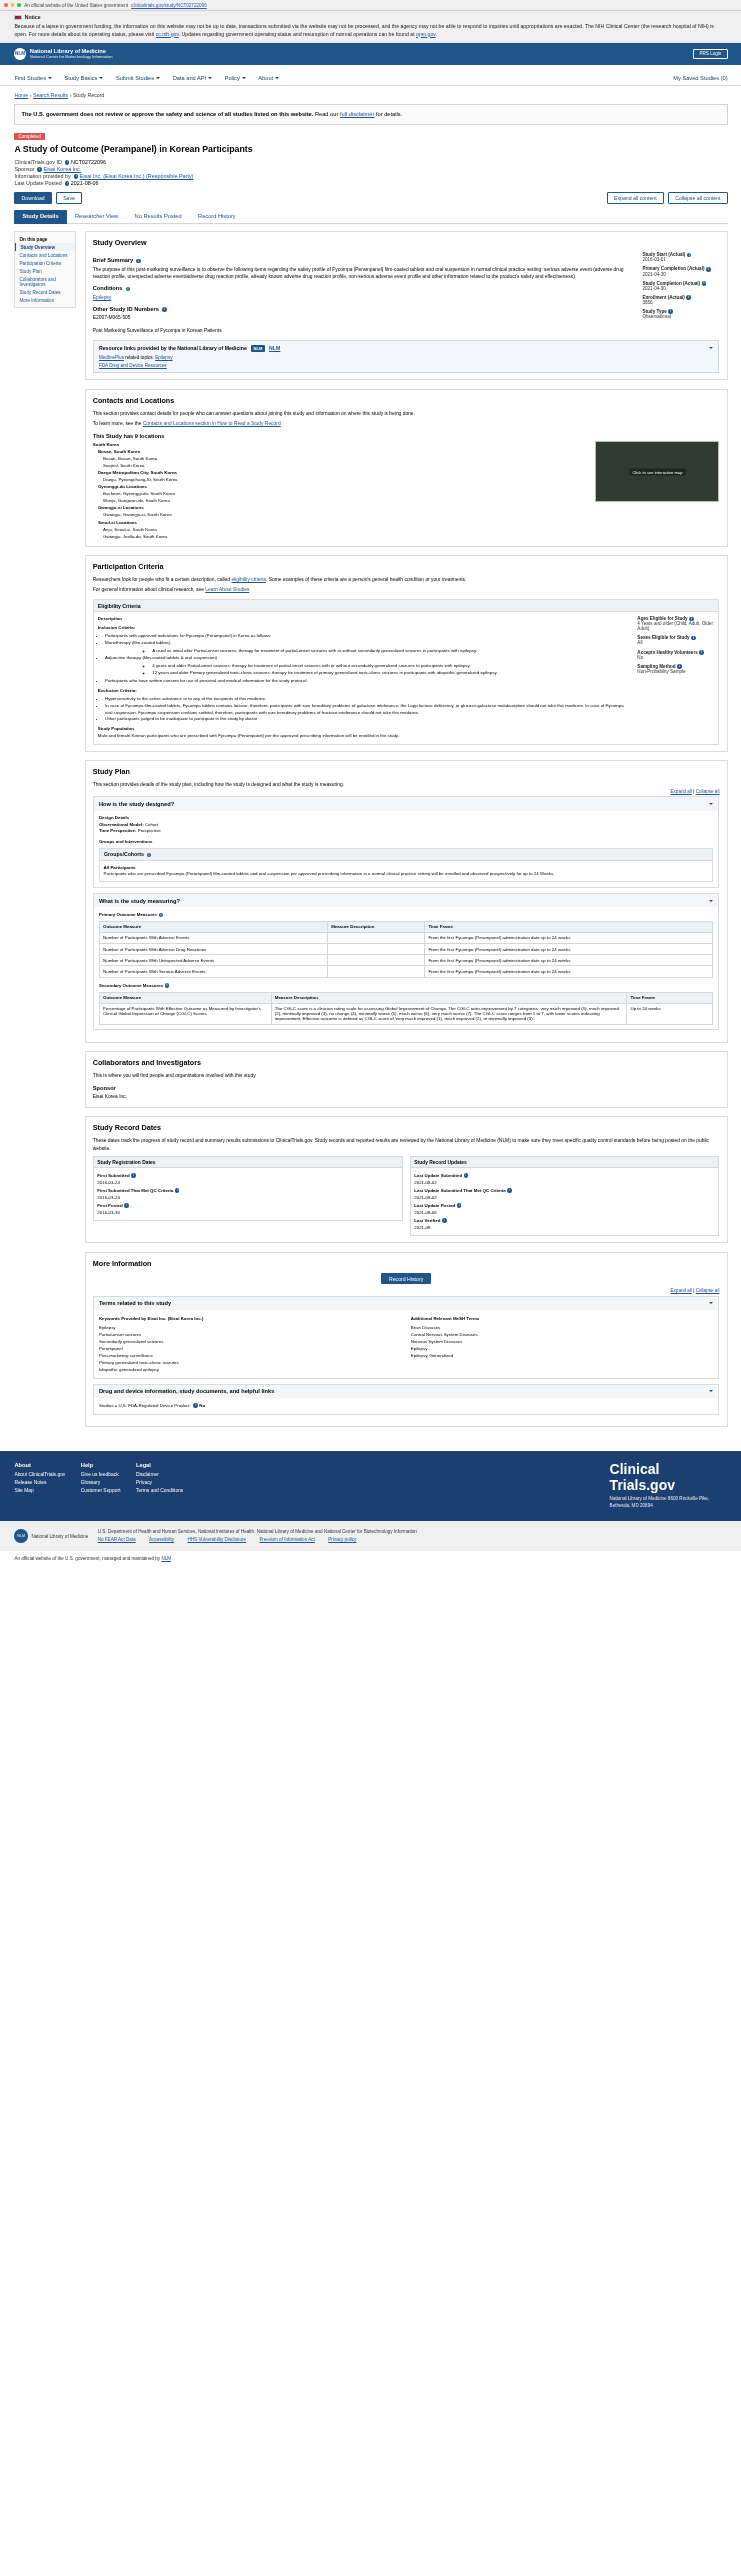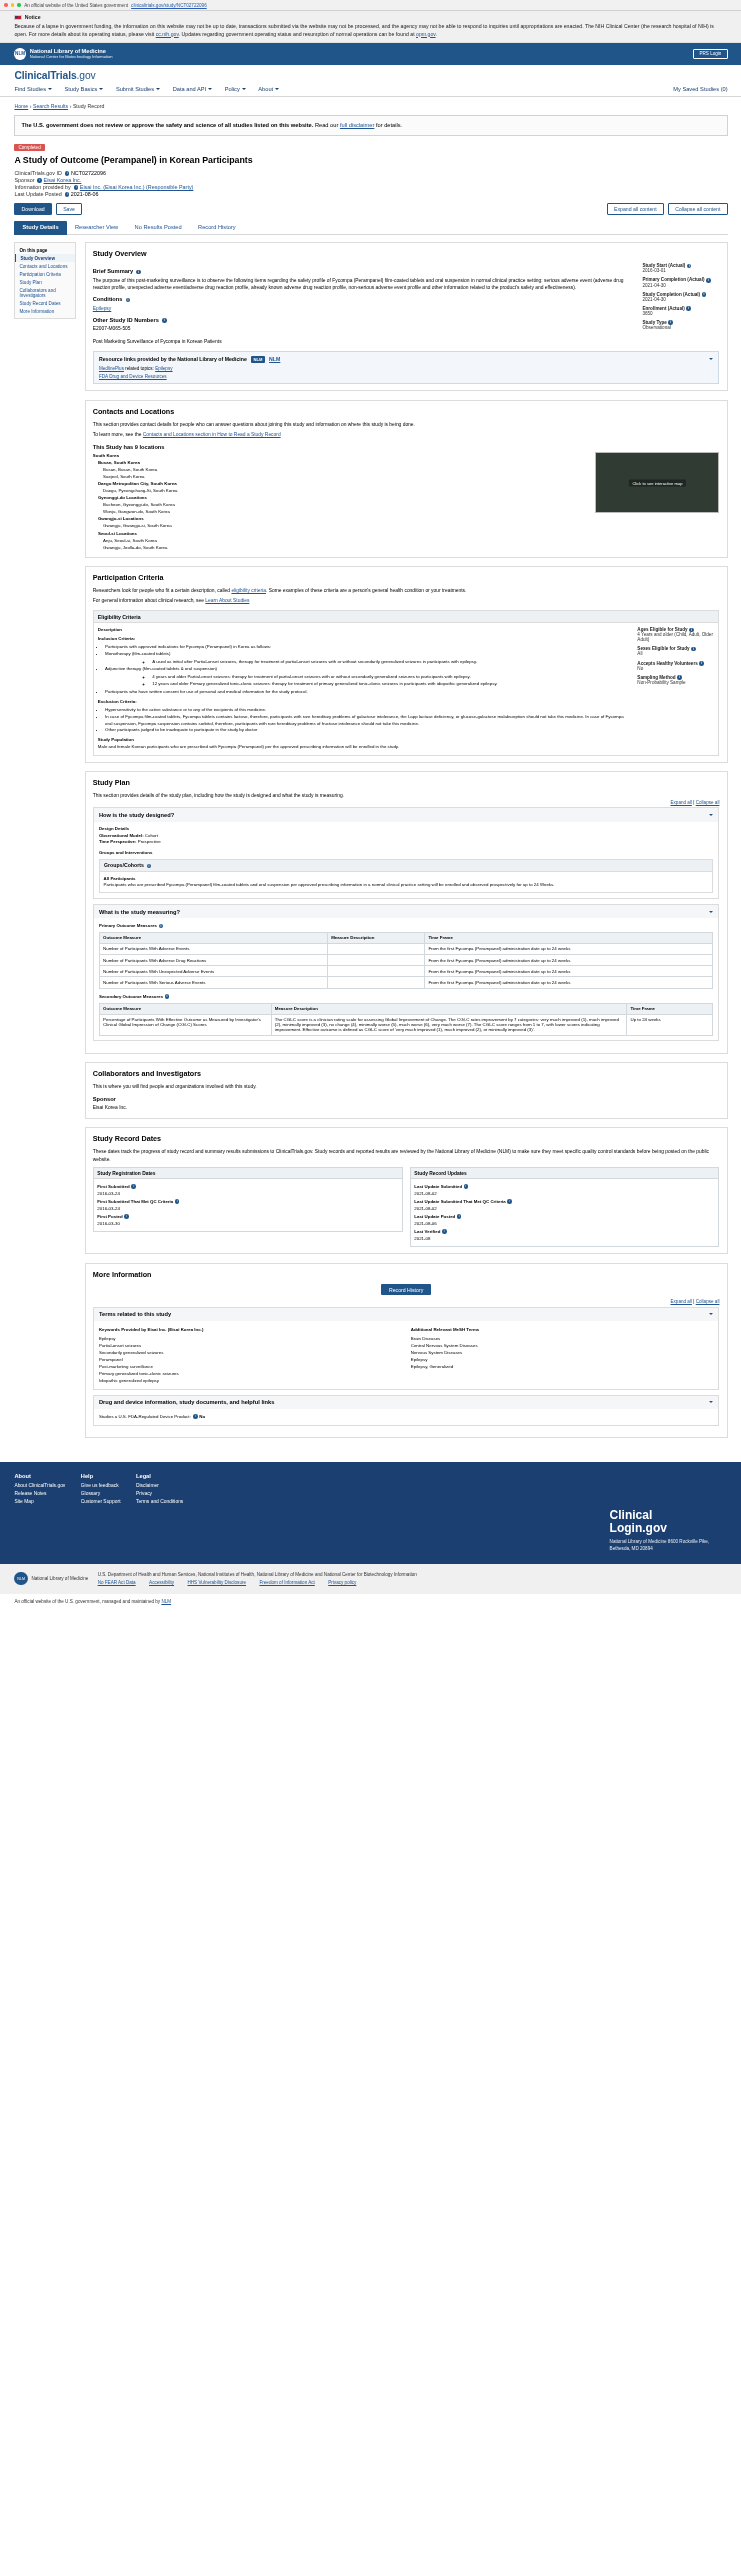--- a/index.html
+++ b/index.html
@@ -200,21 +200,21 @@
   .terms-grid .tcol { flex:1; }
   .terms-grid .thead { font-weight:bold; margin-bottom:2.1px; }
 
   
   .footer {
     background:#1b3f70; color:#fff; padding:11.3px 14.4px; display:flex; gap:15.5px; font-size:5.2px;
   }
   .footer h4 { font-size:5.7px; margin:0 0 4.1px 0; }
   .footer a { color:#fff; text-decoration:none; display:block; margin-bottom:2.6px; font-size:4.9px; }
   .footer .brand { margin-left:auto; text-align:left; width:118px; }
-  .footer .brand .bt { font-size:12px; font-weight:bold; line-height:1.1;margin-top:36px; }
+  .footer .brand .bt { font-size:14px; font-weight:bold; line-height:1.1; }
   .footer .brand .addr { font-size:4.6px; margin-top:3.1px; line-height:1.5; opacity:.9; }
 
   .footer2 {
     background:#f0f0f0; padding:8.2px 14.4px; font-size:4.6px; color:#333; display:flex; gap:9.3px; align-items:flex-start;
   }
   .footer2 .nlm-seal { display:flex; align-items:center; gap:3.6px; }
   .footer2 .seal {
     width:13.4px;height:13.4px;border-radius:50%;background:#20558a;color:#fff;display:flex;
     align-items:center;justify-content:center;font-size:3.6px;
   }
@@ -250,23 +250,20 @@
     <div class="nih-logo-mark">NLM</div>
     <div class="nih-title">
       <b>National Library of Medicine</b>
       <span>National Center for Biotechnology Information</span>
     </div>
   </div>
   <div class="pru-login">PRS Login</div>
 </div>
 
 <div class="ctg-header">
-  <div class="ctg-logo">
-    <span>ClinicalTrials</span><span class="gov">.gov</span>
-  </div>
   <div class="ctg-nav">
     <div class="item">
       <span>Find Studies</span>
       <span class="caret-down"></span>
     </div>
     <div class="item">
       <span>Study Basics</span>
       <span class="caret-down"></span>
     </div>
     <div class="item">
@@ -735,21 +732,21 @@
   </div>
   <div>
     <h4>Legal</h4>
     <a>Disclaimer</a>
     <a>Privacy</a>
     <a>Terms and Conditions</a>
   </div>
   <div class="brand">
     <div class="bt">
       <div>Clinical</div>
-      <div>Login.gov</div>
+      <div>Trials.gov</div>
     </div>
     <div class="addr">National Library of Medicine
 8600 Rockville Pike, Bethesda, MD 20894</div>
   </div>
 </div>
 
 <div class="footer2">
   <div class="nlm-seal">
     <div class="seal">
         <span>NLM</span>

